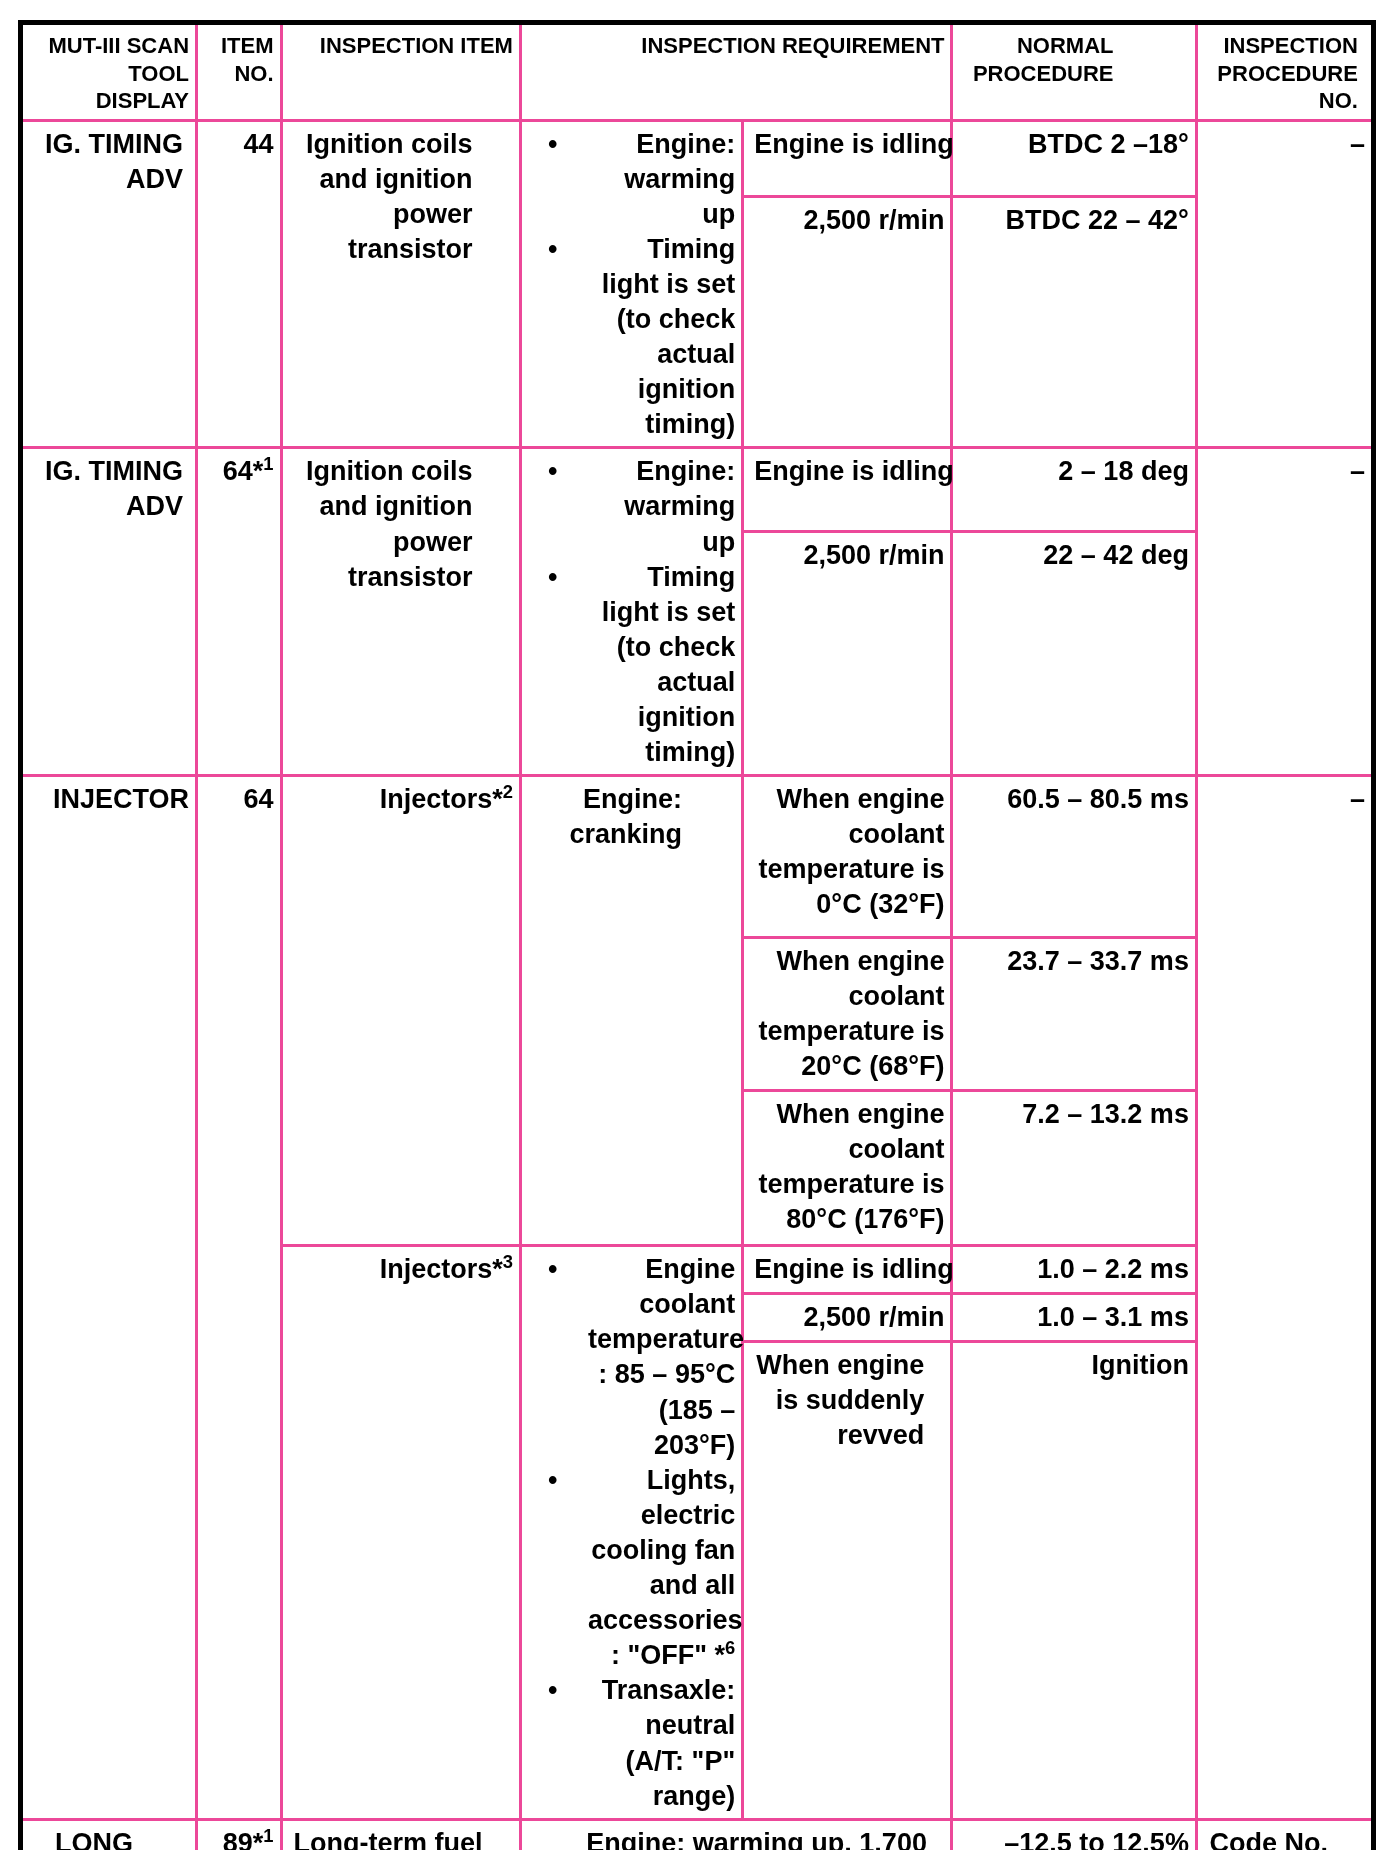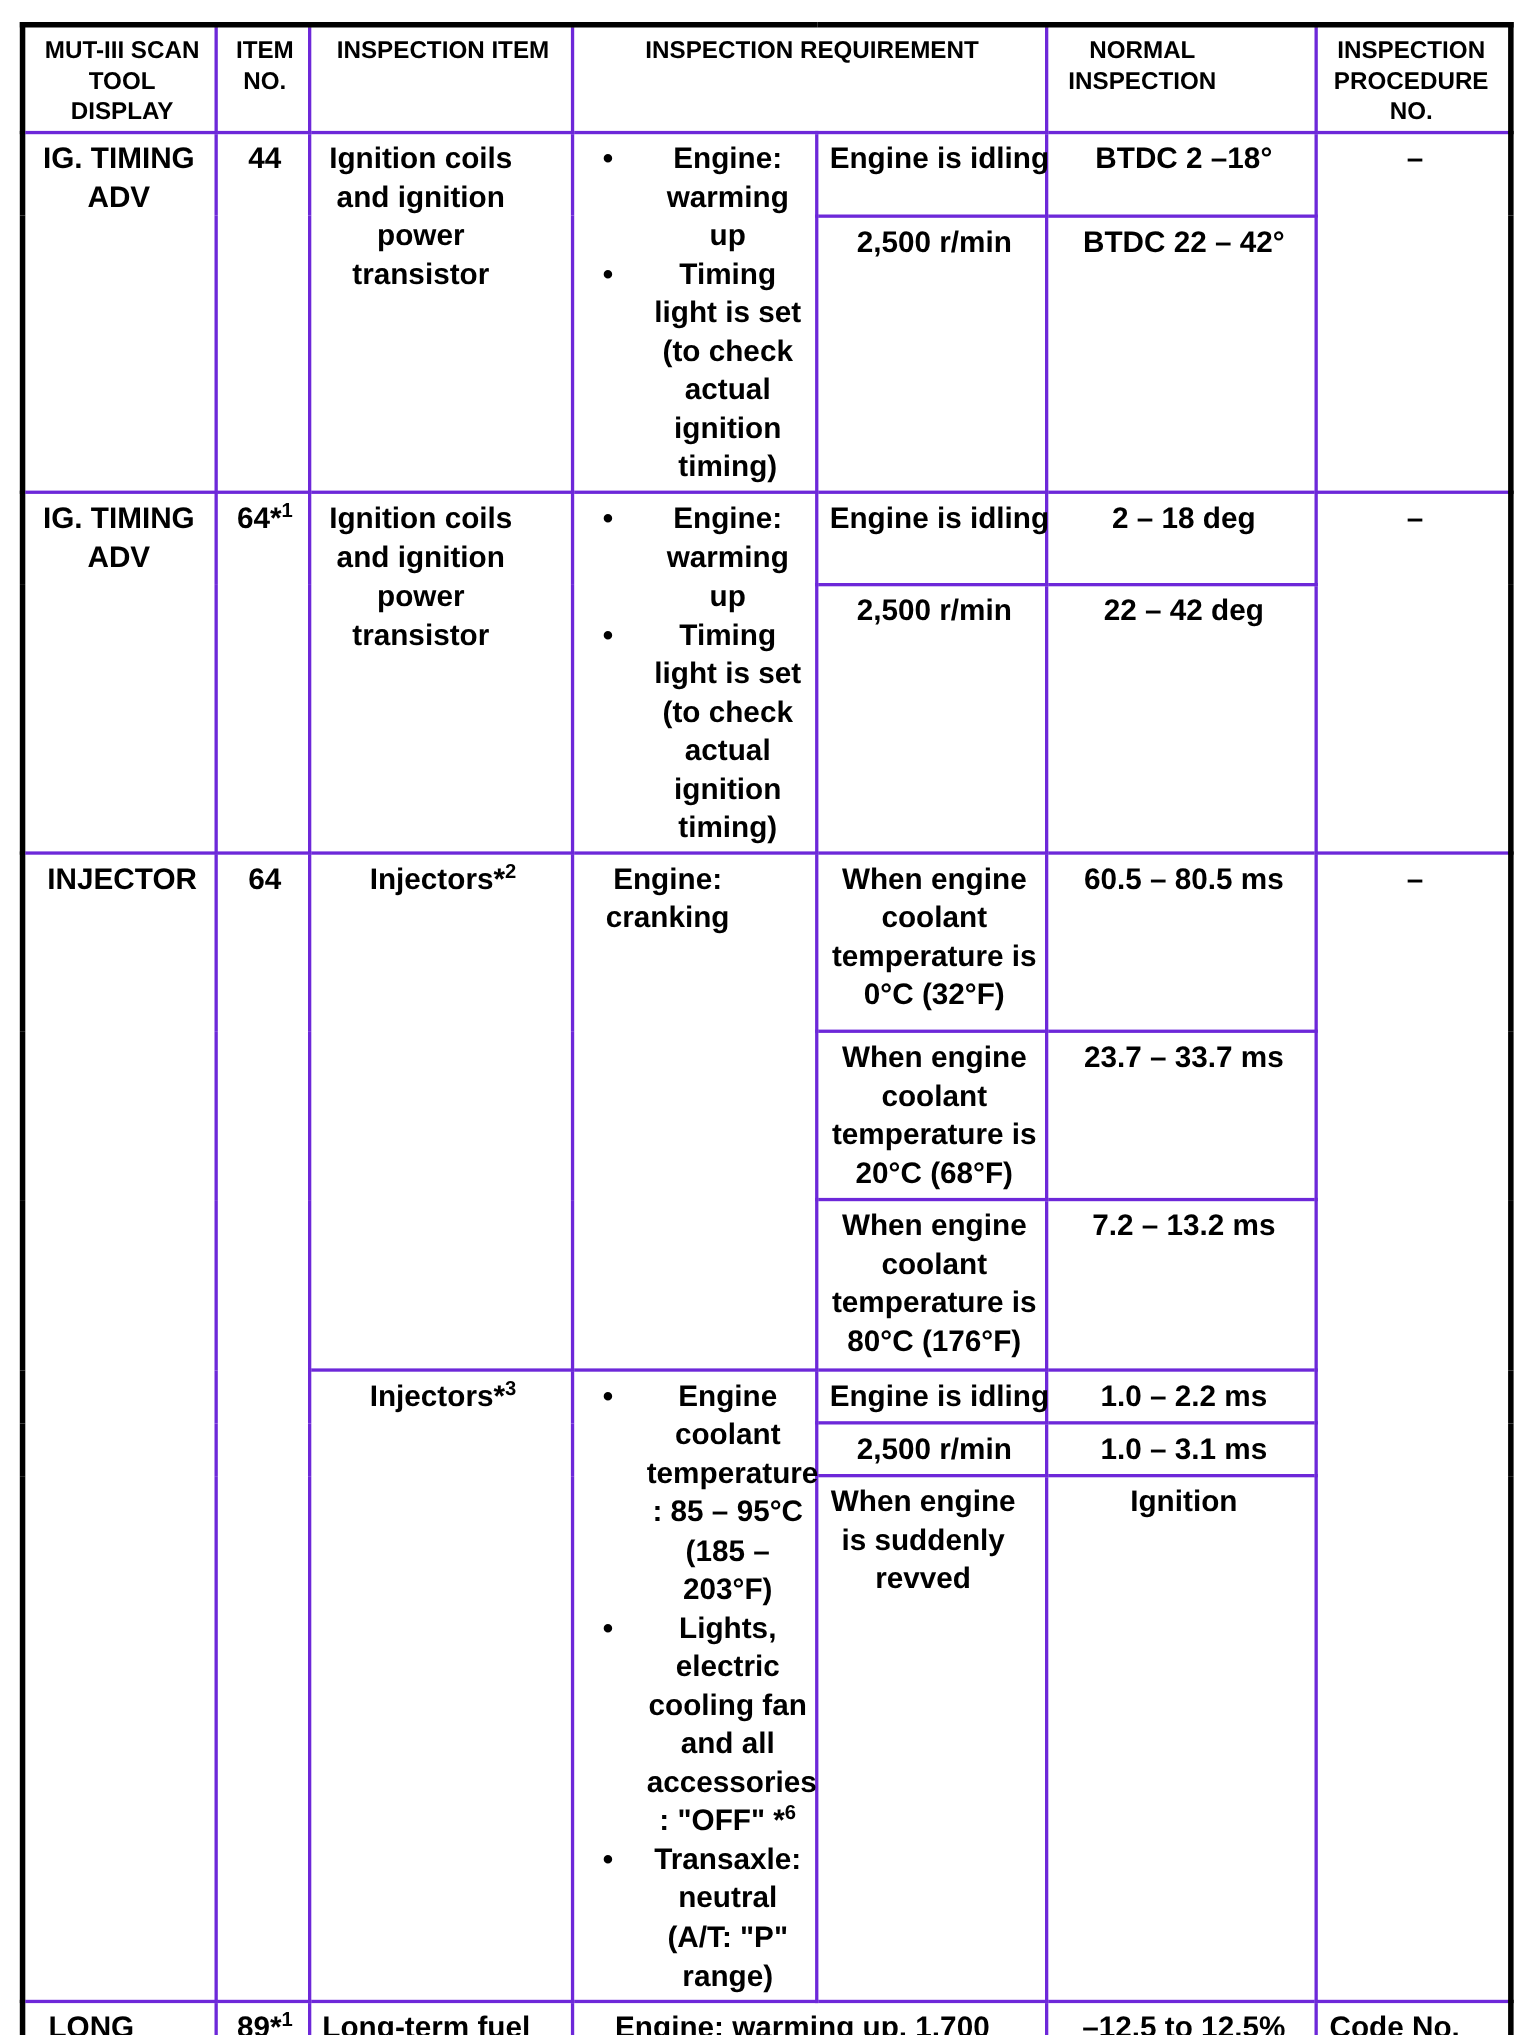--- a/index.html
+++ b/index.html
@@ -13,23 +13,23 @@
     font-family: "Liberation Sans", sans-serif;
     color: #000000;
   }
   table.spec {
     border-collapse: collapse;
     table-layout: fixed;
     width: 1358px;
     border: 5px solid #000;
   }
   table.spec th, table.spec td {
-    border: 3px solid #6d28d9;
+    border: 3px solid #ec4899;
     vertical-align: top;
-    text-align: center;
+    text-align: right;
     box-sizing: border-box;
     padding: 5px 6px 4px 10px;
   }
   table.spec th {
     font-size: 22px;
     font-weight: bold;
     line-height: 1.25;
     padding-top: 7px;
   }
   table.spec td {
@@ -66,21 +66,21 @@
       <th>
             <div>ITEM NO.</div>
           </th>
       <th>
             <div>INSPECTION ITEM</div>
           </th>
       <th colspan="2">
             <div>INSPECTION REQUIREMENT</div>
           </th>
       <th>
-            <div style="max-width:150px">NORMAL INSPECTION</div>
+            <div style="max-width:150px">NORMAL PROCEDURE</div>
           </th>
       <th>
             <div style="max-width:150px">INSPECTION PROCEDURE NO.</div>
           </th>
     </tr>
 
     <tr style="height:66px">
       <td rowspan="2">
             <div style="max-width:150px">IG. TIMING ADV</div>
           </td>

